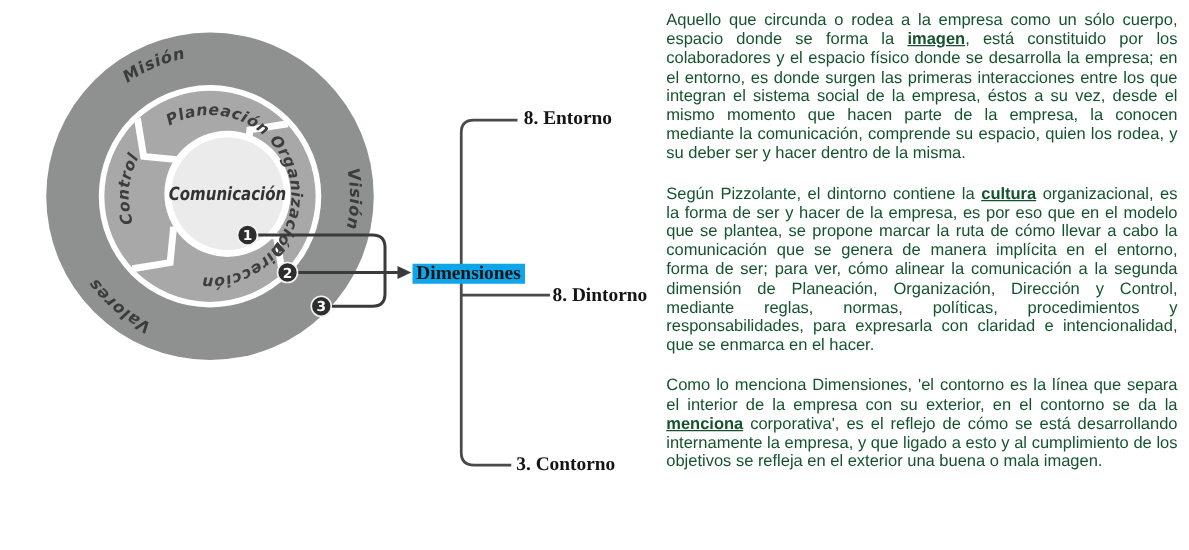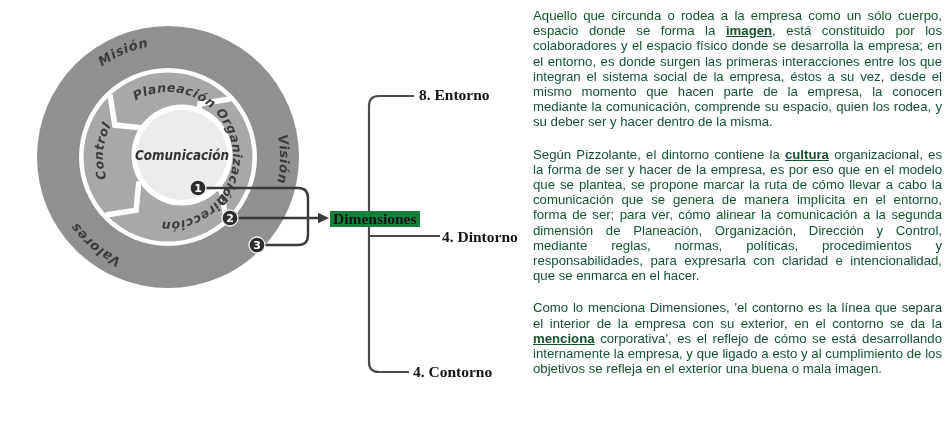--- a/index.html
+++ b/index.html
@@ -9,21 +9,21 @@
 
   
   .outer-label{font:italic bold 13px "DejaVu Sans",sans-serif;fill:#3b3b3b;letter-spacing:0.6px;}
   .mid-label{font:italic bold 12.5px "DejaVu Sans",sans-serif;fill:#3d3d3d;letter-spacing:0.5px;}
   .center-label{font:italic bold 14.5px "DejaVu Sans",sans-serif;fill:#333333;}
   .badge-num{font:bold 11px "DejaVu Sans",sans-serif;fill:#ffffff;}
 
   
   .bracket-label{position:absolute;font:bold 15.5px/16px "Liberation Serif",serif;
                  color:#141414;white-space:nowrap;}
-  .dim-label{background:#15803d;padding:0 3px;}
+  .dim-label{background:#0ea5e9;padding:0 3px;}
 
   
   .textcol{position:absolute;left:533px;top:8px;width:409px;
            font-family:Liberation Sans, sans-serif;font-size:13.2px;line-height:15.2px;
            color:#14532d;text-align:justify;}
   .textcol p{margin:0 0 17px 0;}
   .kw{font-weight:bold;text-decoration:underline;}
 </style>
 </head>
 <body>
@@ -93,22 +93,22 @@
     </g>
 
     <g stroke="#4a4a4a" stroke-width="2.2" fill="none">
       <path d="M 414 96 H 379 Q 369 96 369 106 V 362 Q 369 372 379 372 H 409"></path>
       <path d="M 369 236 H 440"></path>
     </g>
   </svg>
 
   <div class="bracket-label dim-label" style="left:330px;top:211px;">Dimensiones</div>
   <div class="bracket-label" style="left:419px;top:87px;">8. Entorno</div>
-  <div class="bracket-label" style="left:442px;top:229px;">4. Dintorno</div>
-  <div class="bracket-label" style="left:413px;top:364px;">4. Contorno</div>
+  <div class="bracket-label" style="left:442px;top:229px;">8. Dintorno</div>
+  <div class="bracket-label" style="left:413px;top:364px;">3. Contorno</div>
 
   <div class="textcol">
     <p><span>Aquello que circunda o rodea a la empresa como un sólo cuerpo, espacio donde se forma la </span><span class="kw">imagen</span><span>, está constituido por los colaboradores y el espacio físico donde se desarrolla la empresa; en el entorno, es donde surgen las primeras interacciones entre los que integran el sistema social de la empresa, éstos a su vez, desde el mismo momento que hacen parte de la empresa, la conocen mediante la comunicación, comprende su espacio, quien los rodea, y su deber ser y hacer dentro de la misma.</span></p>
     <p><span>Según Pizzolante, el dintorno contiene la </span><span class="kw">cultura</span><span> organizacional, es la forma de ser y hacer de la empresa, es por eso que en el modelo que se plantea, se propone marcar la ruta de cómo llevar a cabo la comunicación que se genera de manera implícita en el entorno, forma de ser; para ver, cómo alinear la comunicación a la segunda dimensión de Planeación, Organización, Dirección y Control, mediante reglas, normas, políticas, procedimientos y responsabilidades, para expresarla con claridad e intencionalidad, que se enmarca en el hacer.</span></p>
     <p><span>Como lo menciona Dimensiones, 'el contorno es la línea que separa el interior de la empresa con su exterior, en el contorno se da la </span><span class="kw">menciona</span><span> corporativa', es el reflejo de cómo se está desarrollando internamente la empresa, y que ligado a esto y al cumplimiento de los objetivos se refleja en el exterior una buena o mala imagen.</span></p>
   </div>
 
 </div>
 
 </body></html>

